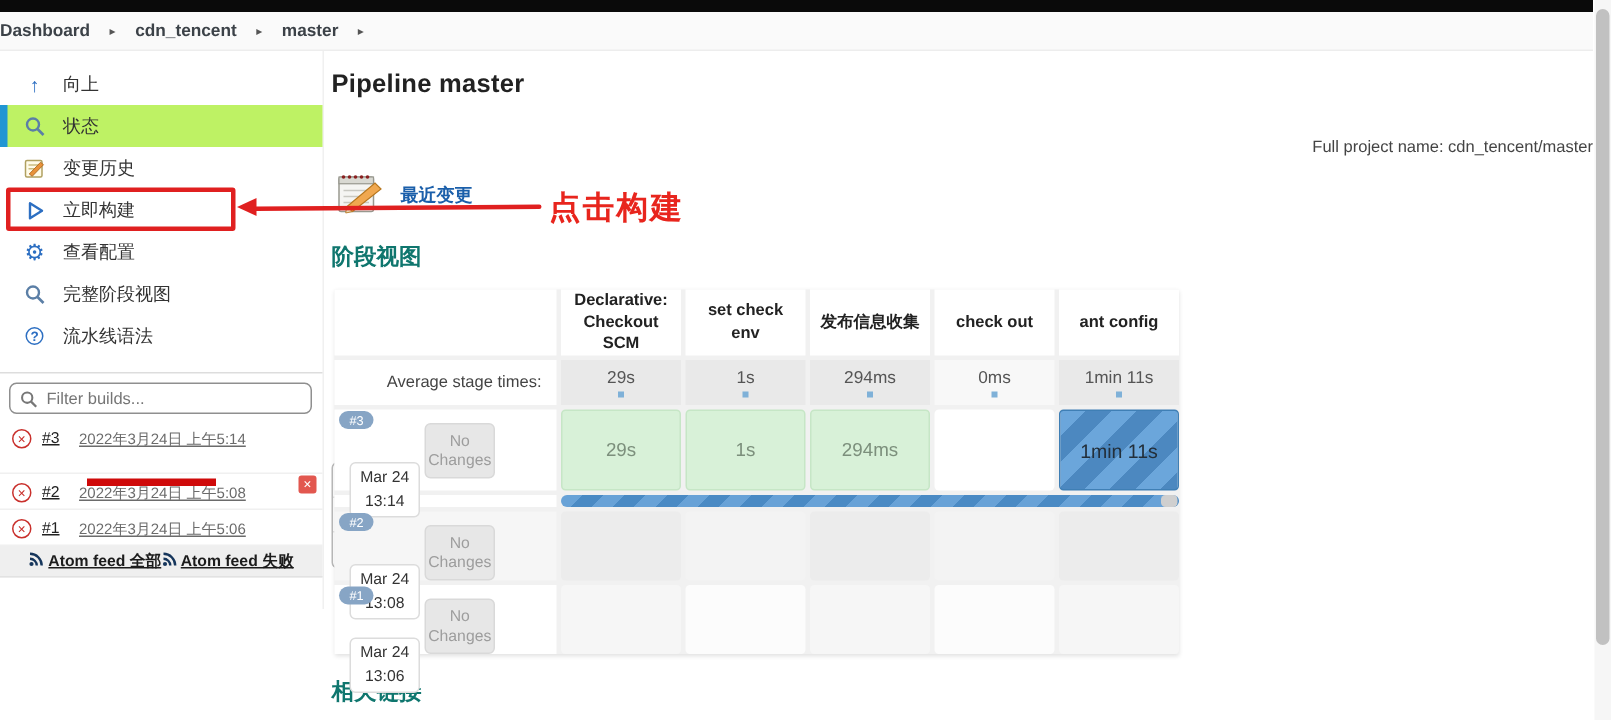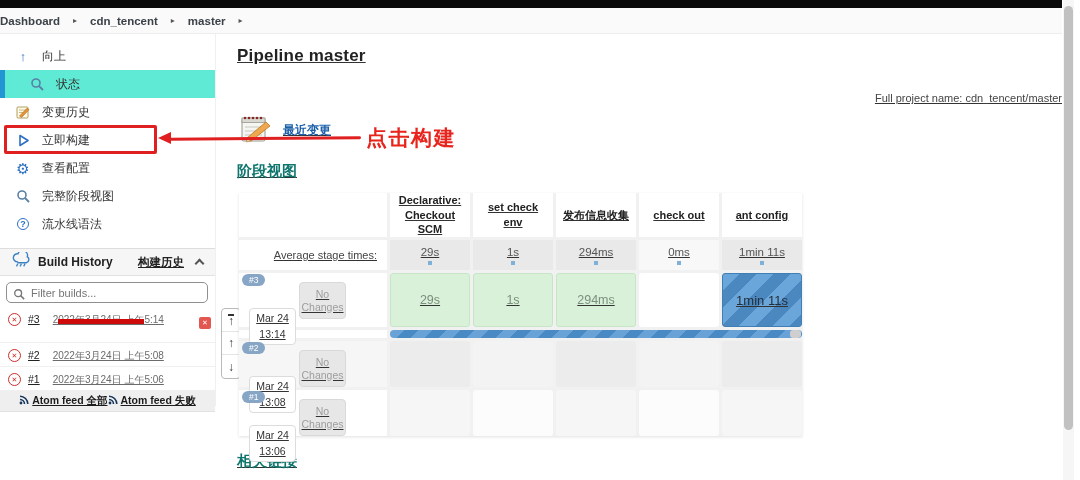--- a/index.html
+++ b/index.html
@@ -18,21 +18,21 @@
     display:flex; align-items:center; gap:13px;
     font-size:11.5px; font-weight:bold; color:#3c4248;
   }
   .bc-item { text-decoration:none; color:#3c4248; cursor:pointer; }
   .bc-sep { font-size:8px; color:#555; }
 
   
   .sidebar { position:absolute; top:34px; left:0; width:216px; border-right:1px solid #f0f0f0; height:372px; background:#fff; }
   #side-nav { padding-top:8px; }
   .nav-item { display:flex; align-items:center; gap:11px; height:28px; padding-left:15px; font-size:12px; color:#333; cursor:pointer; }
-  .nav-item.selected { background:#5eead4; border-left:5px solid var(--sel,#2196d3); padding-left:24px; }
+  .nav-item.selected { background:#bef264; border-left:5px solid var(--sel,#2196d3); padding-left:10px; }
   .nav-icon { width:16px; display:flex; justify-content:center; align-items:center; color:#2d6fc2; font-size:13px; font-weight:bold; }
   .nav-icon .gear { font-size:15px; line-height:13px; }
   .q-circle { width:12px; height:12px; border:1.5px solid #2d6fc2; border-radius:50%; color:#2d6fc2; font-size:9px; font-weight:bold; display:flex; align-items:center; justify-content:center; }
 
   
   .bh { margin-top:10px; border-top:1px solid #ddd; }
   .bh-head { height:27px; background:#f6f6f6; border-bottom:1px solid #e2e2e2; display:flex; align-items:center; gap:8px; padding:0 10px 0 12px; }
   .bh-title { font-weight:bold; font-size:12px; color:#222; flex:0 0 auto; }
   .bh-link { margin-left:auto; font-size:11.5px; font-weight:bold; color:#222; text-decoration:underline; cursor:pointer; }
   .bh-chevron { width:7px; height:7px; border-left:2px solid #555; border-top:2px solid #555; transform:rotate(45deg); margin:3px 2px 0 4px; cursor:pointer; }
@@ -49,21 +49,21 @@
   .feed-link { display:flex; align-items:center; gap:3px; font-size:10.5px; font-weight:bold; color:#1c1c1c; cursor:pointer; }
   .feed-link .txt { text-decoration:underline; }
 
   
   .scrollbtns { position:absolute; left:221px; top:308px; width:20px; background:#fff; border:1px solid #b9b9b9; border-radius:4px; overflow:hidden; }
   .sbtn { height:23px; display:flex; align-items:center; justify-content:center; font-size:12px; color:#333; cursor:pointer; border-bottom:1px solid #e5e5e5; }
   .sbtn:last-child { border-bottom:none; }
   .sbtn.top span { border-top:2px solid #333; padding-top:0px; line-height:10px; }
 
   
-  .main { position:absolute; left:217px; top:34px; width:845px; padding-left:20px;text-decoration:underline; }
+  .main { position:absolute; left:217px; top:34px; width:845px; padding-left:4px; }
   h1 { margin-top:12px; font-size:17px; color:#222; letter-spacing:0.2px; }
   .fullname { margin-top:26px; font-size:11px; color:#444;text-align:right; }
   .changes-row { margin-top:10px; display:flex; align-items:center; gap:10px; height:32px; }
   .recent-link { font-size:12px; font-weight:bold; color:var(--link,#1b5faa); cursor:pointer; }
   h2 { margin-top:16px; font-size:15px; color:#0f766e; }
 
   
   .stage-table {
     display:grid; grid-template-columns:148px repeat(5,80px); gap:3px;
     background:#f1f1f1; width:fit-content; margin:12px 0 0 2px;
@@ -181,31 +181,20 @@
         </div>
         <div class="nav-item">
           <span class="nav-icon">
             <span class="q-circle">?</span>
           </span>
           <span class="nav-label">流水线语法</span>
         </div>
       </nav>
 
     <section class="bh">
-      <div class="bh-head">
-        <span class="bh-icon">
-          <svg width="18" height="17" viewBox="0 0 20 17">
-              <path d="M6 10a4.5 4.5 0 1 1 .6-8.96A5.5 5.5 0 0 1 17 4.6 3.5 3.5 0 0 1 16 11H7z" fill="none" stroke="#3b82c4" stroke-width="1.6"></path>
-              <path d="M6.5 12l-1.5 3M10.5 12l-1.5 3M14.5 12l-1.5 3" stroke="#3b82c4" stroke-width="1.4"></path>
-            </svg>
-        </span>
-        <span class="bh-title">Build History</span>
-        <a class="bh-link">构建历史</a>
-        <span class="bh-chevron"></span>
-      </div>
       <div class="bh-filter">
         <span class="f-icon">
           <svg width="12" height="12" viewBox="0 0 14 14">
               <circle cx="6" cy="6" r="4" fill="none" stroke="#777" stroke-width="1.6"></circle>
               <line x1="9" y1="9" x2="13" y2="13" stroke="#777" stroke-width="1.8"></line>
             </svg>
         </span>
         <input placeholder="Filter builds..." style="">
       </div>
       <div id="bh-rows">

